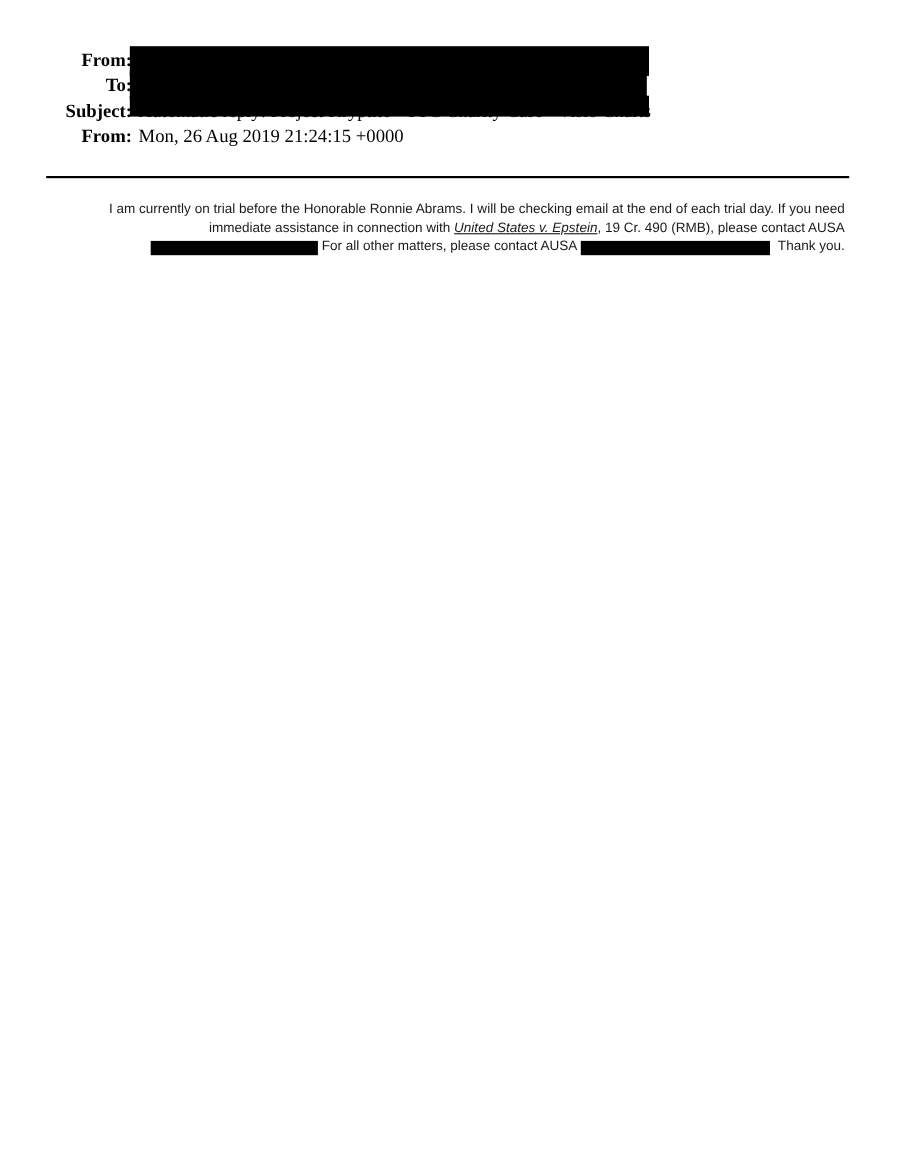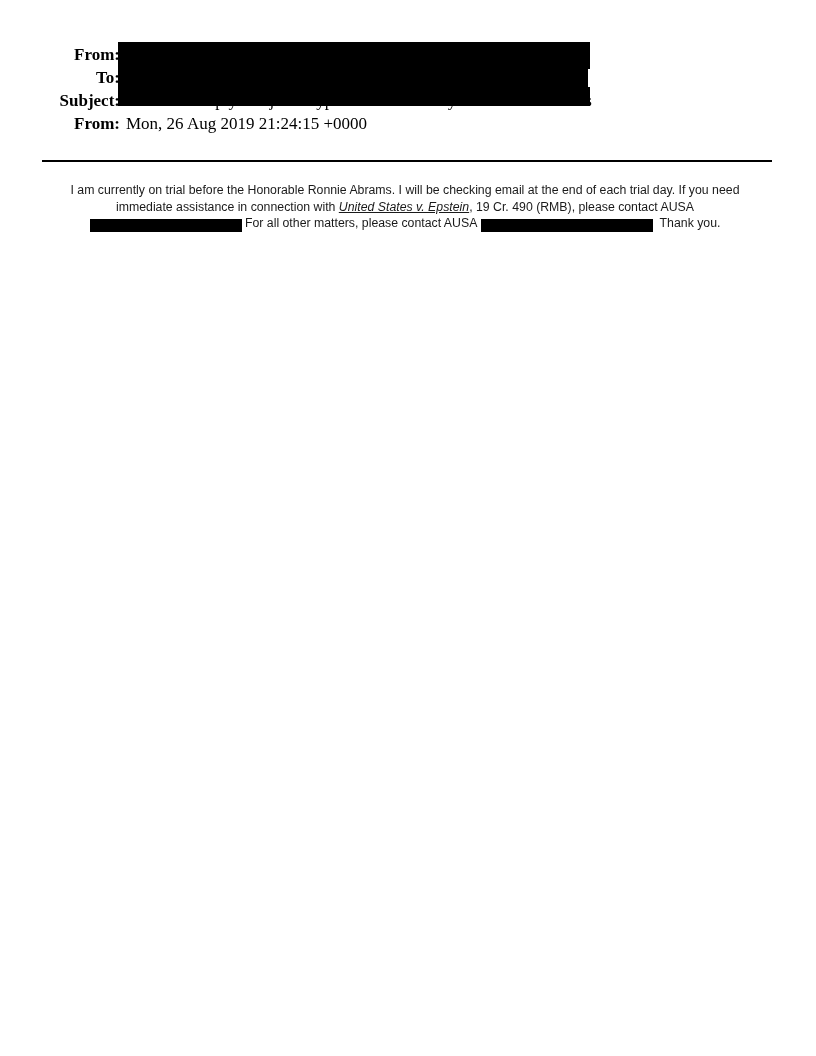--- a/index.html
+++ b/index.html
@@ -109,21 +109,21 @@
   
   .body-text {
     position: absolute;
     left: 42px;
     top: 182px;
     width: 726px;
     font-family: "Liberation Sans", sans-serif;
     font-size: 12.3px;
     line-height: 16.5px;
     color: #1a1a1a;
-    text-align: center;
+    text-align: right;
   }
 
   .body-text .em-case {
     font-style: italic;
     text-decoration: underline;
   }
 
   .redact-inline-1 {
     width: 152px;
     height: 13px;

